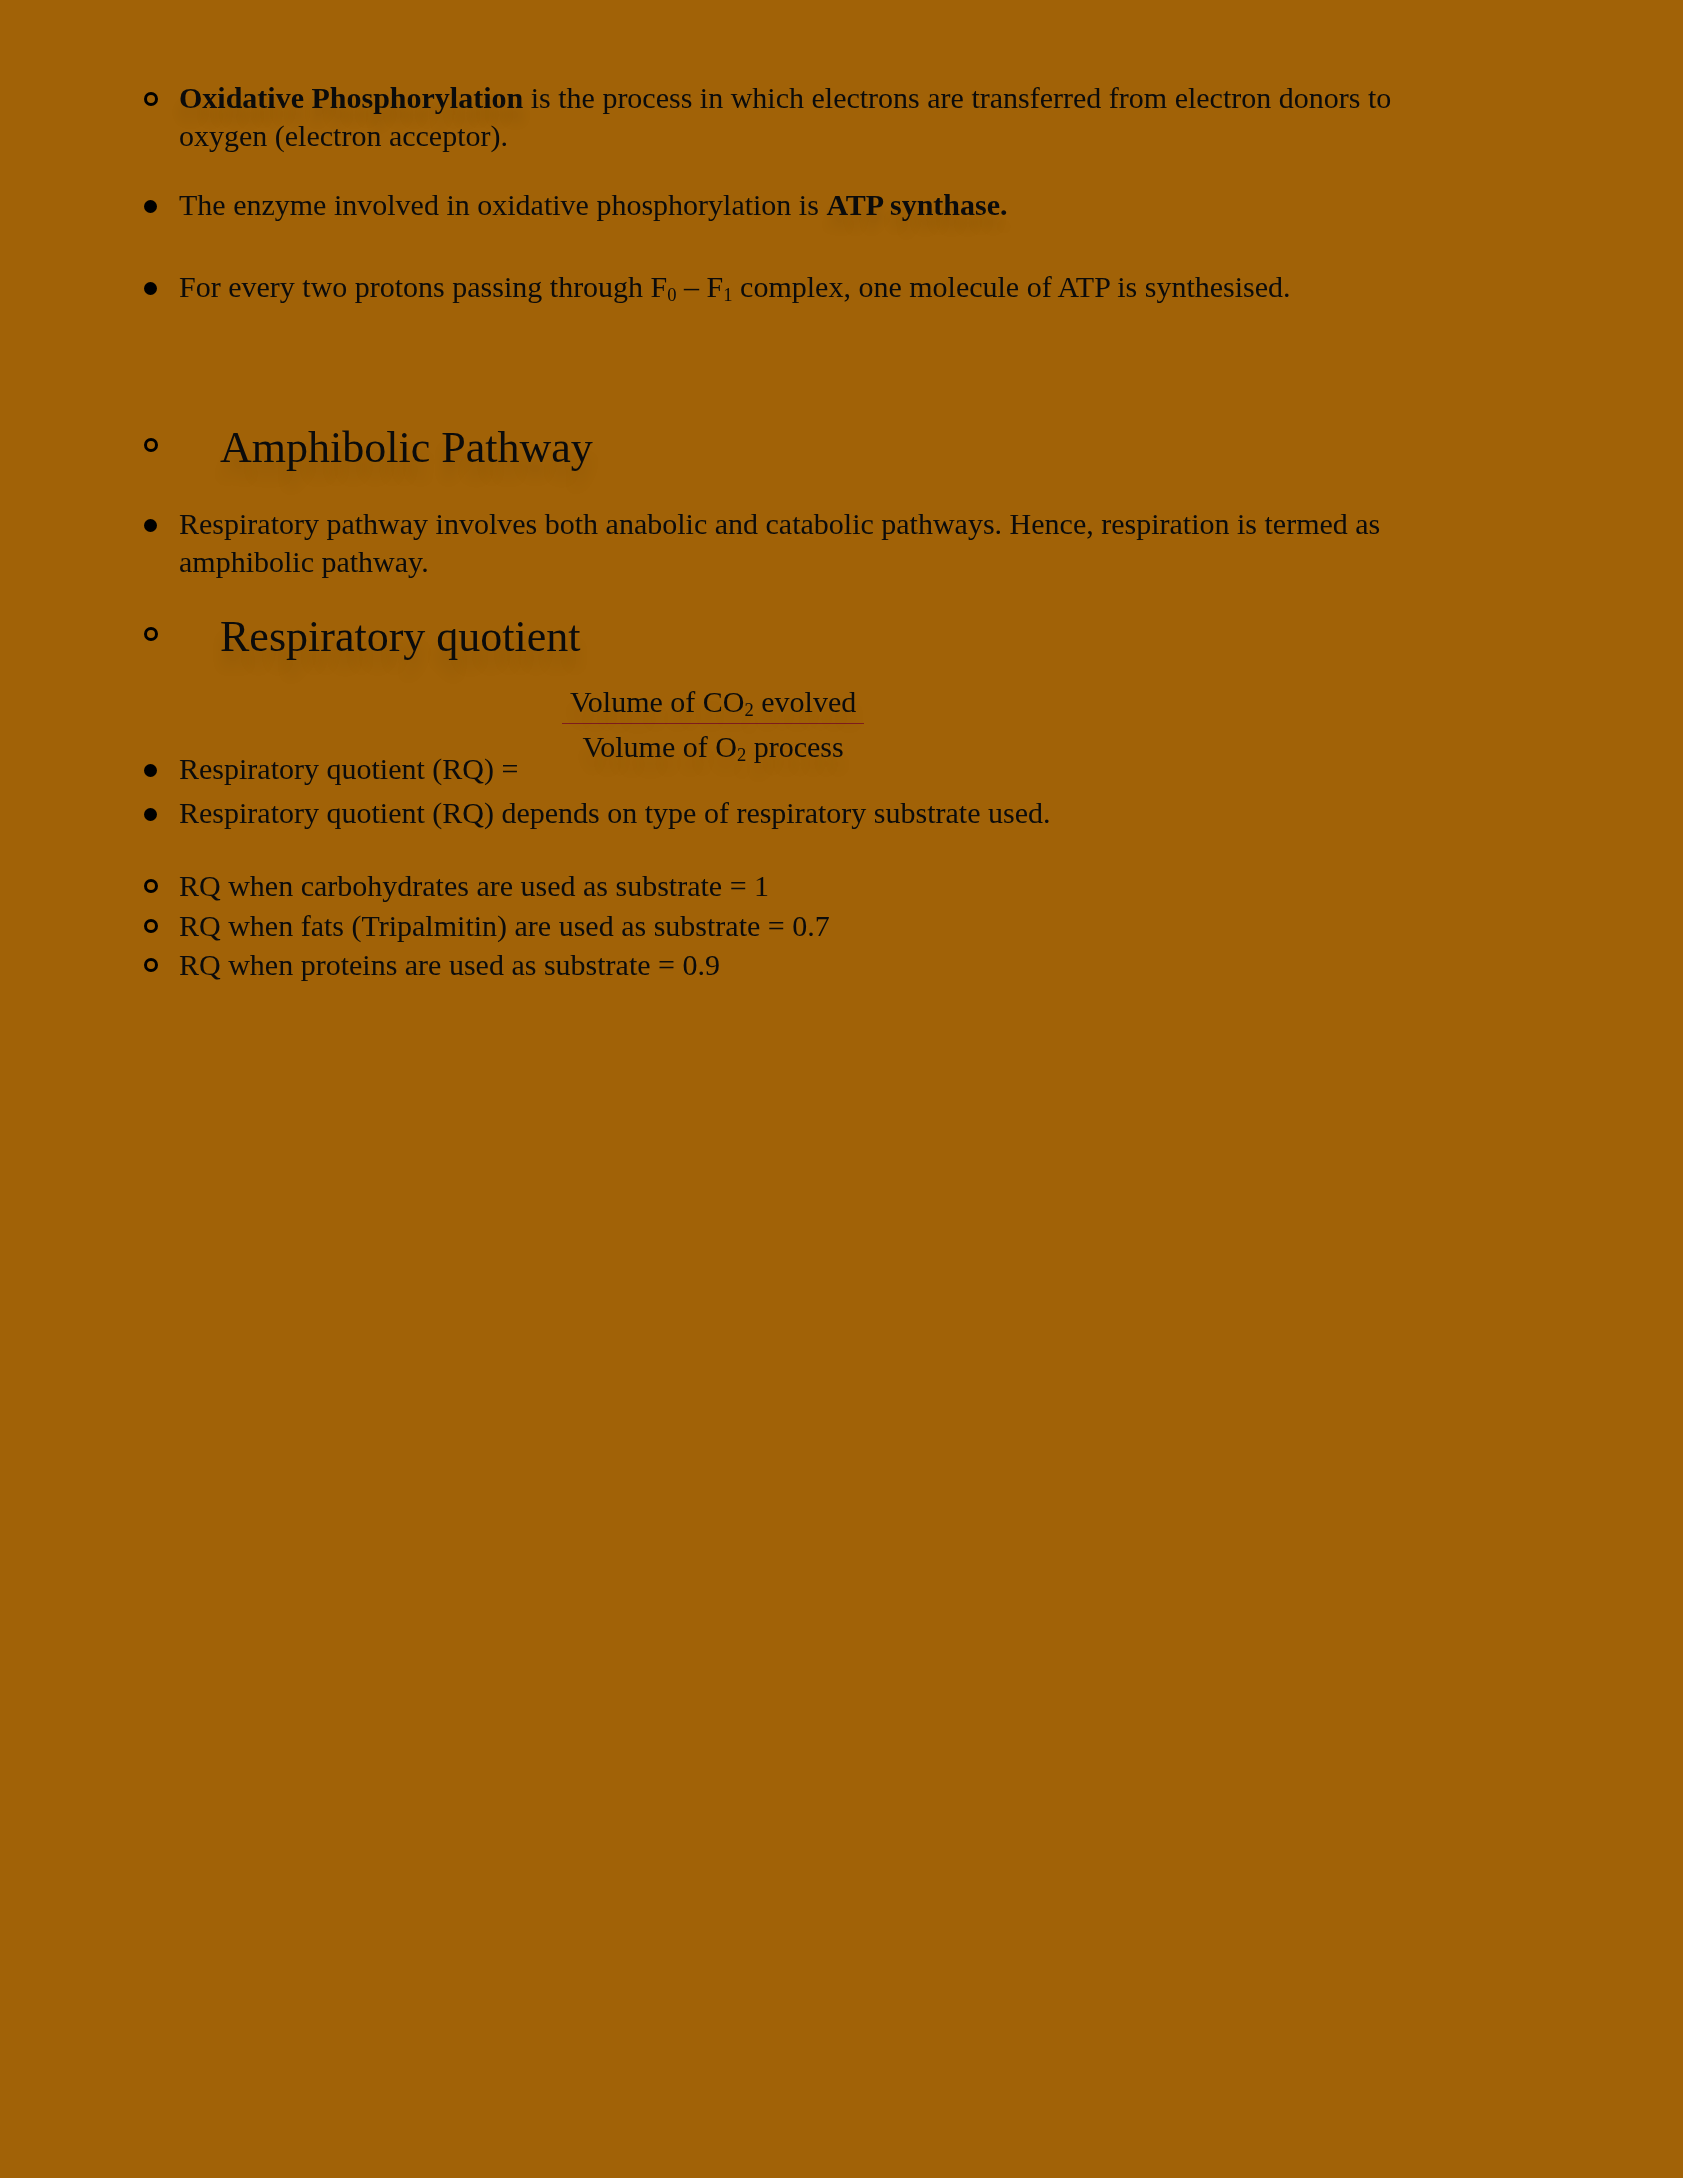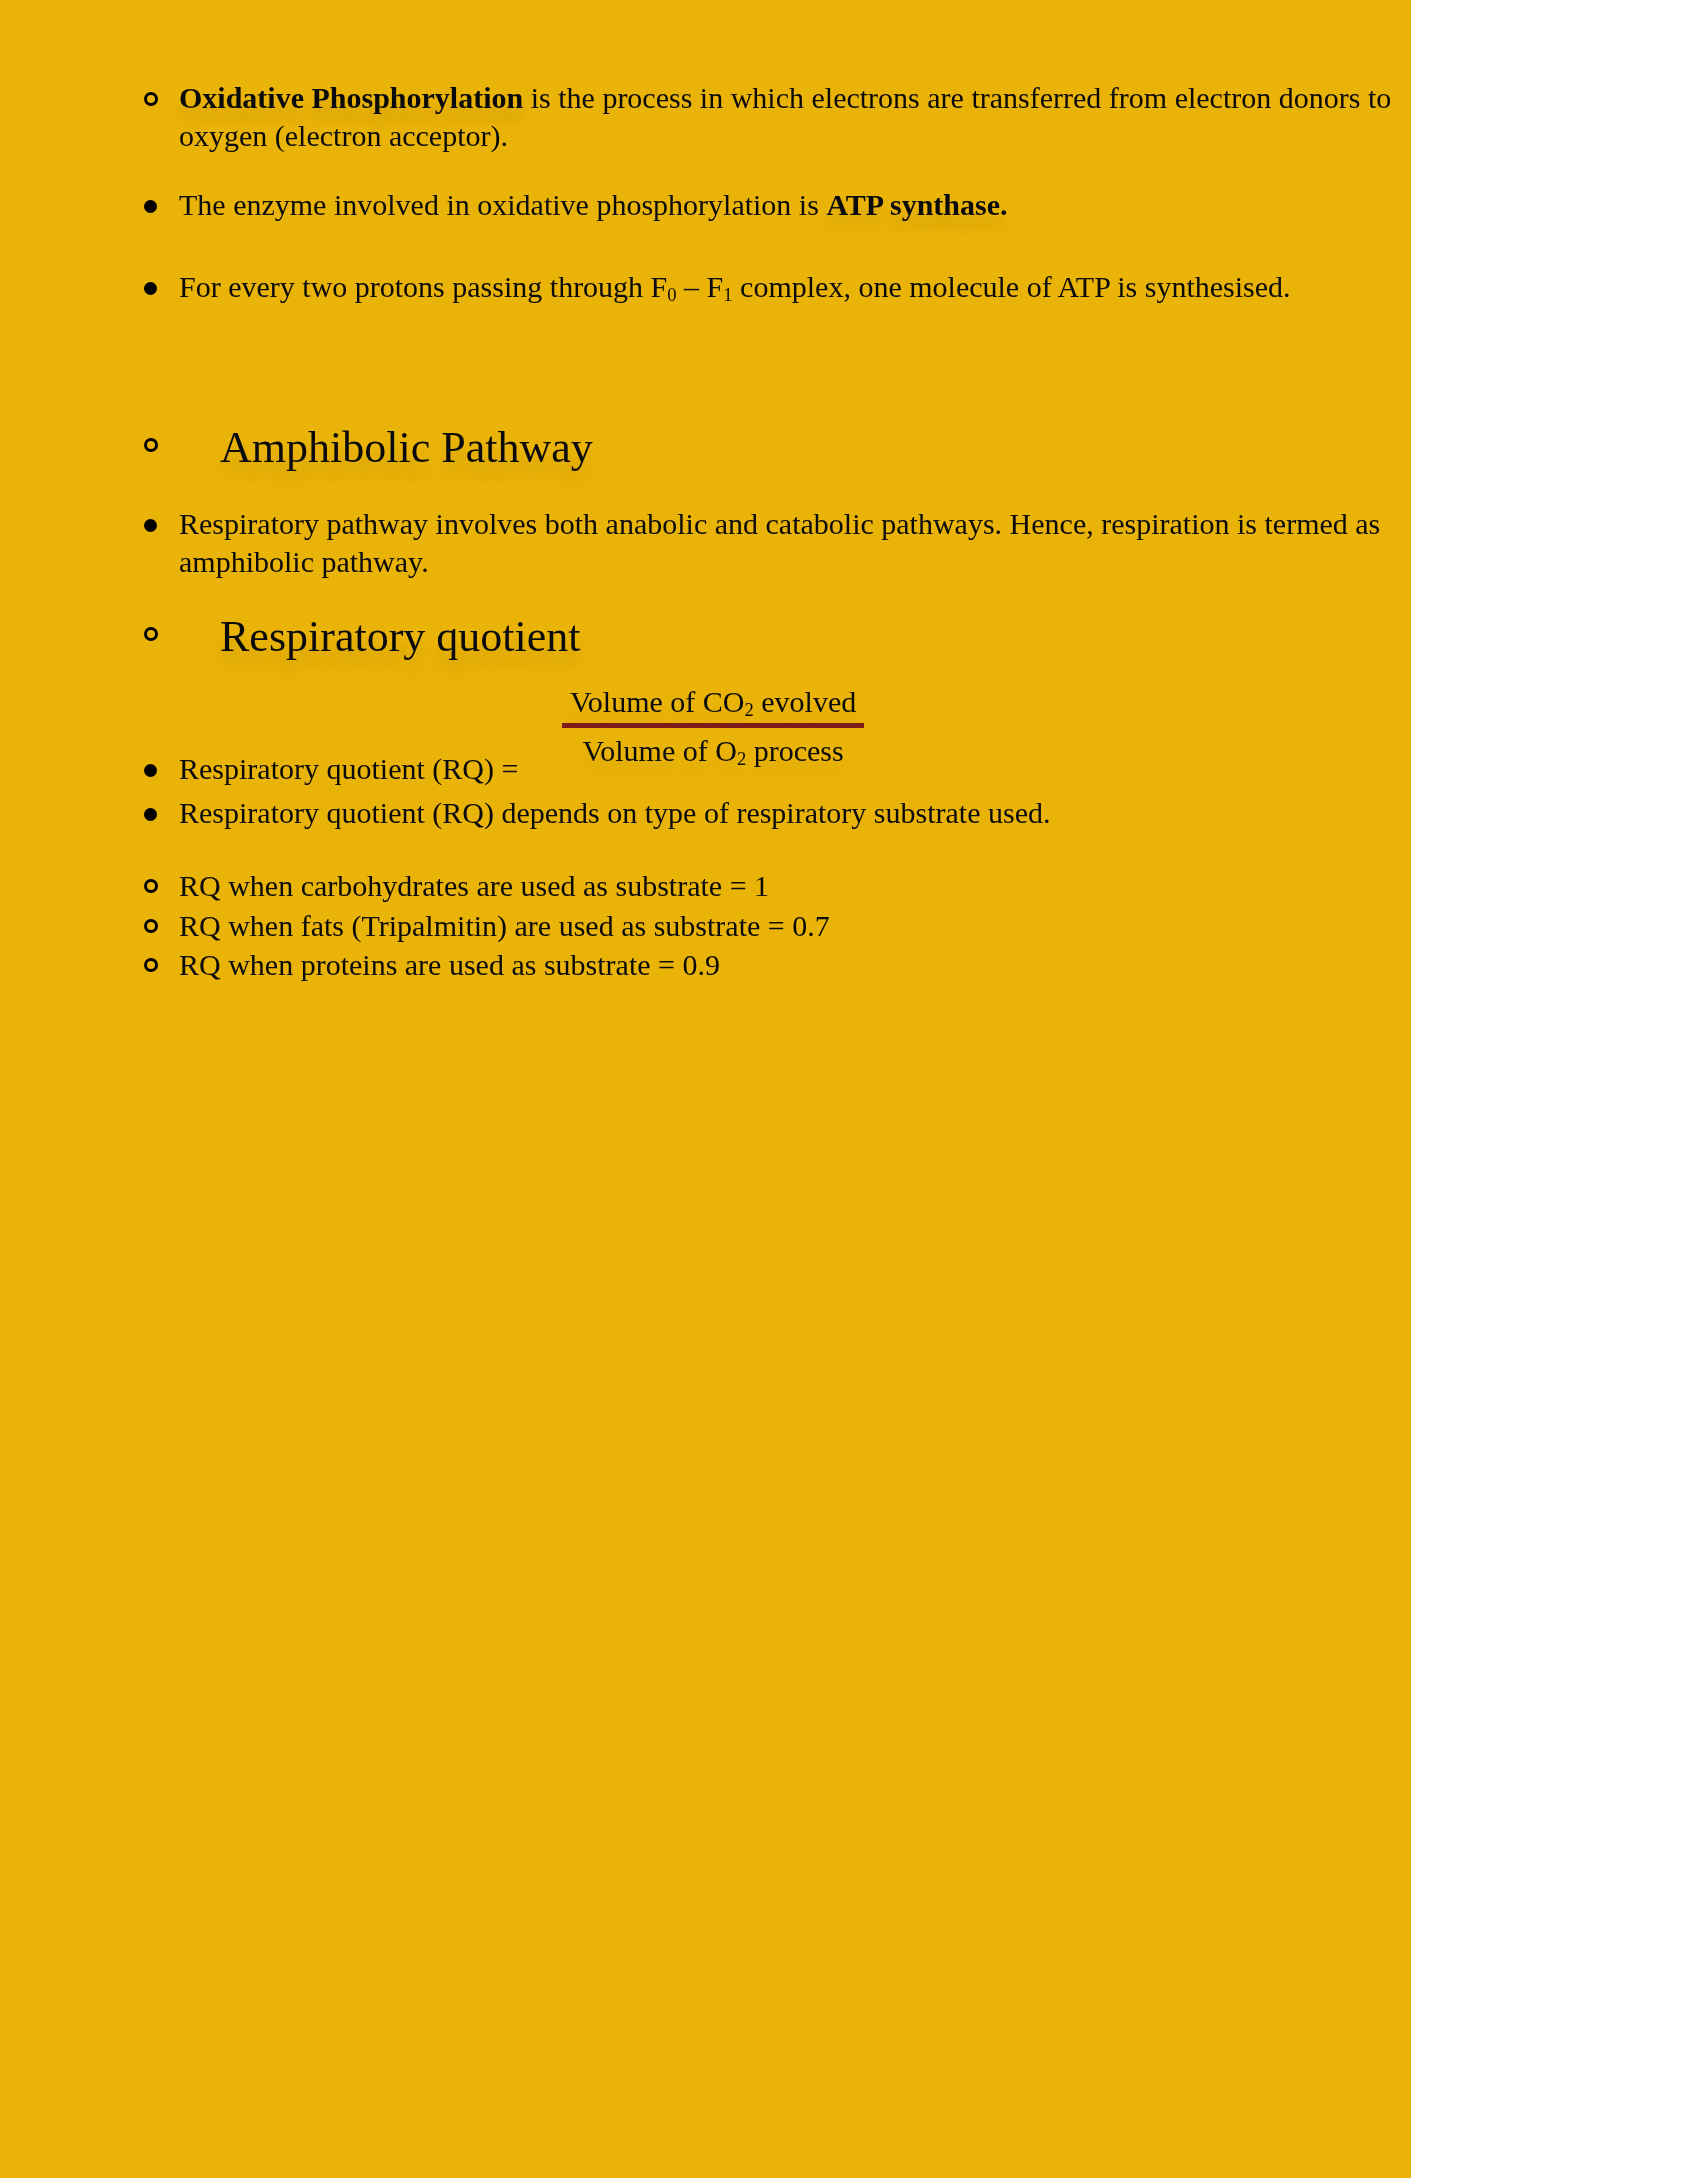--- a/index.html
+++ b/index.html
@@ -2,23 +2,23 @@
 <html><head>
 <meta charset="utf-8">
 <style>
   html, body {
     margin: 0;
     padding: 0;
     background: #ffffff;
   }
   .page {
     position: relative;
-    width: 1411px;
+    width: 1683px;
     height: 2178px;
-    background: #eab308;
+    background: #a16207;
     font-family: "Liberation Serif", "DejaVu Serif", serif;
     color: #0b0b0b;
     overflow: hidden;
   }
   .li {
     position: absolute;
     display: flex;
     align-items: flex-start;
     white-space: nowrap;
   }
@@ -82,21 +82,21 @@
     top: 685px;
     text-align: center;
     font-size: 30px;
     line-height: 34px;
     white-space: nowrap;
     text-shadow: 0 14px 14px rgba(0,0,0,0.08);
   }
   .fraction .num {
     display: block;
     padding: 0 8px 4px 8px;
-    border-bottom: 5px solid #7f1d1d;
+    border-bottom: 1px solid #7f1d1d;
   }
   .fraction .den {
     display: block;
     padding: 6px 8px 0 8px;
   }
 </style>
 </head>
 <body>
 
 <div class="page">

